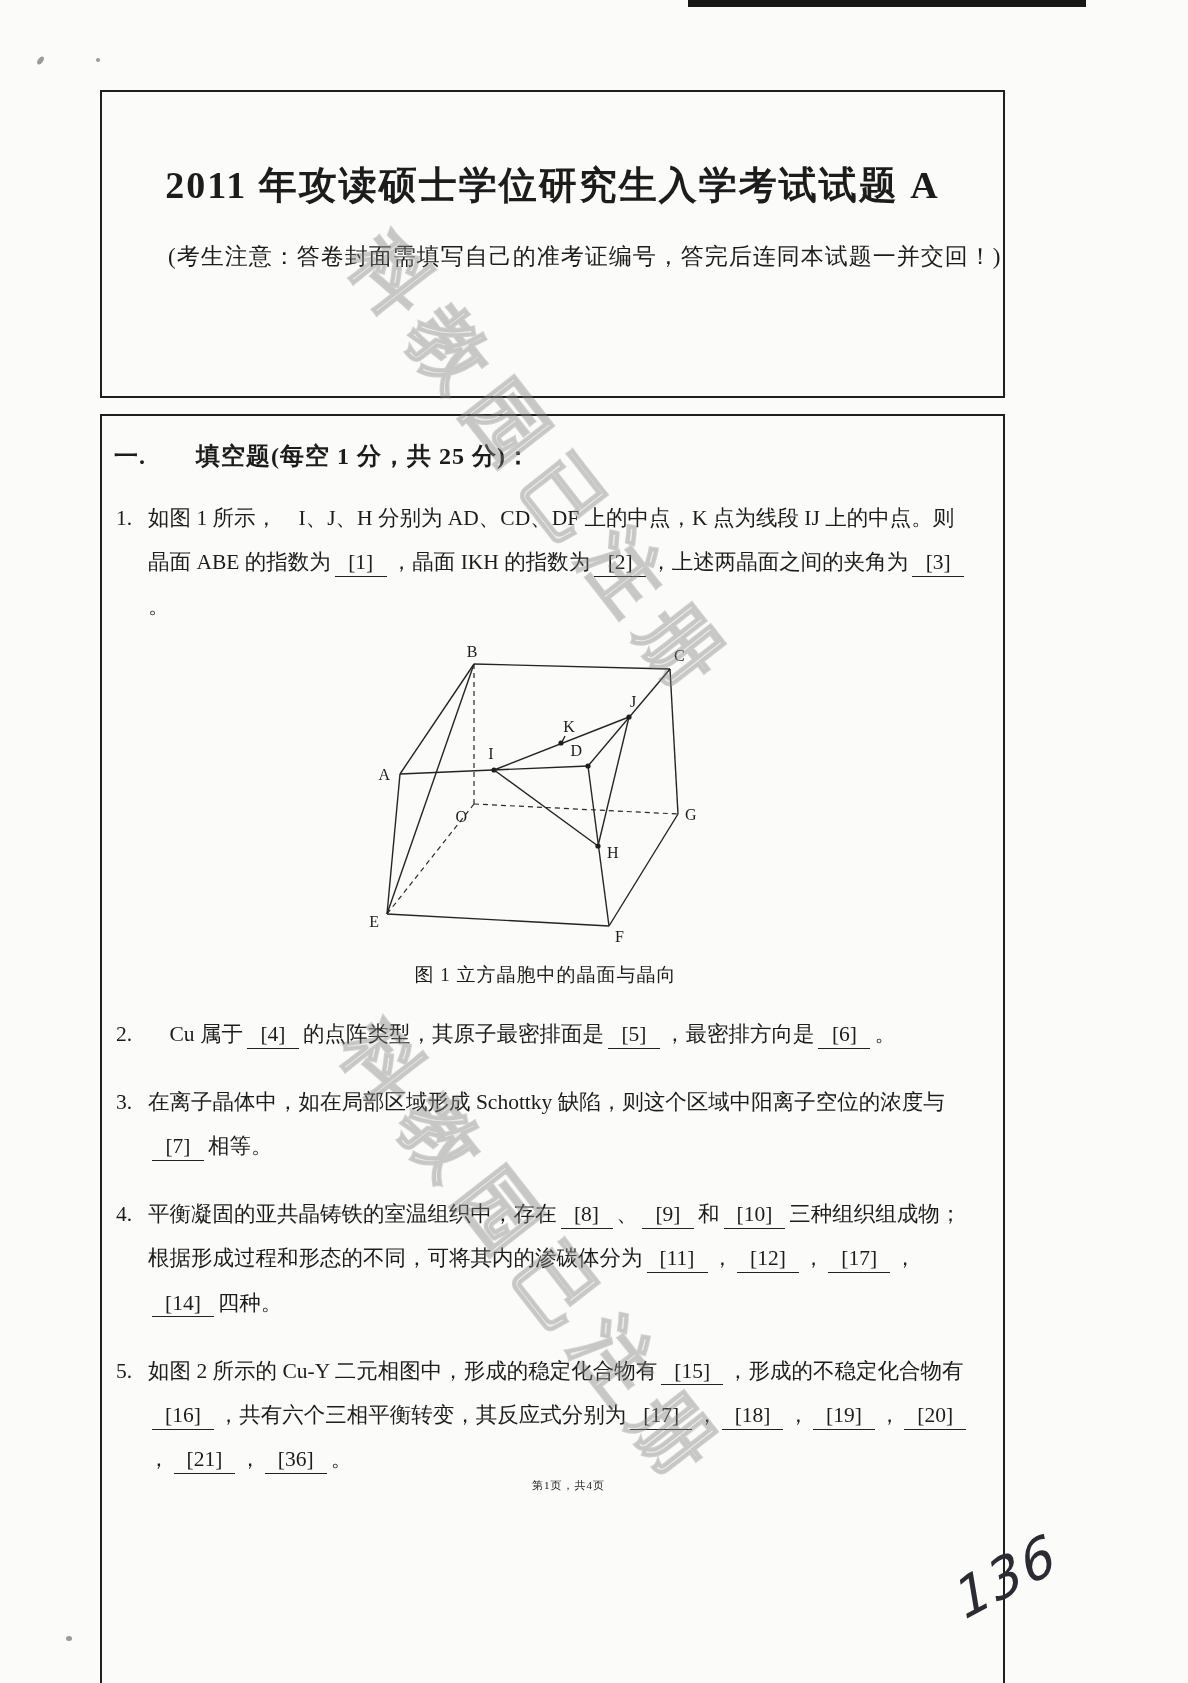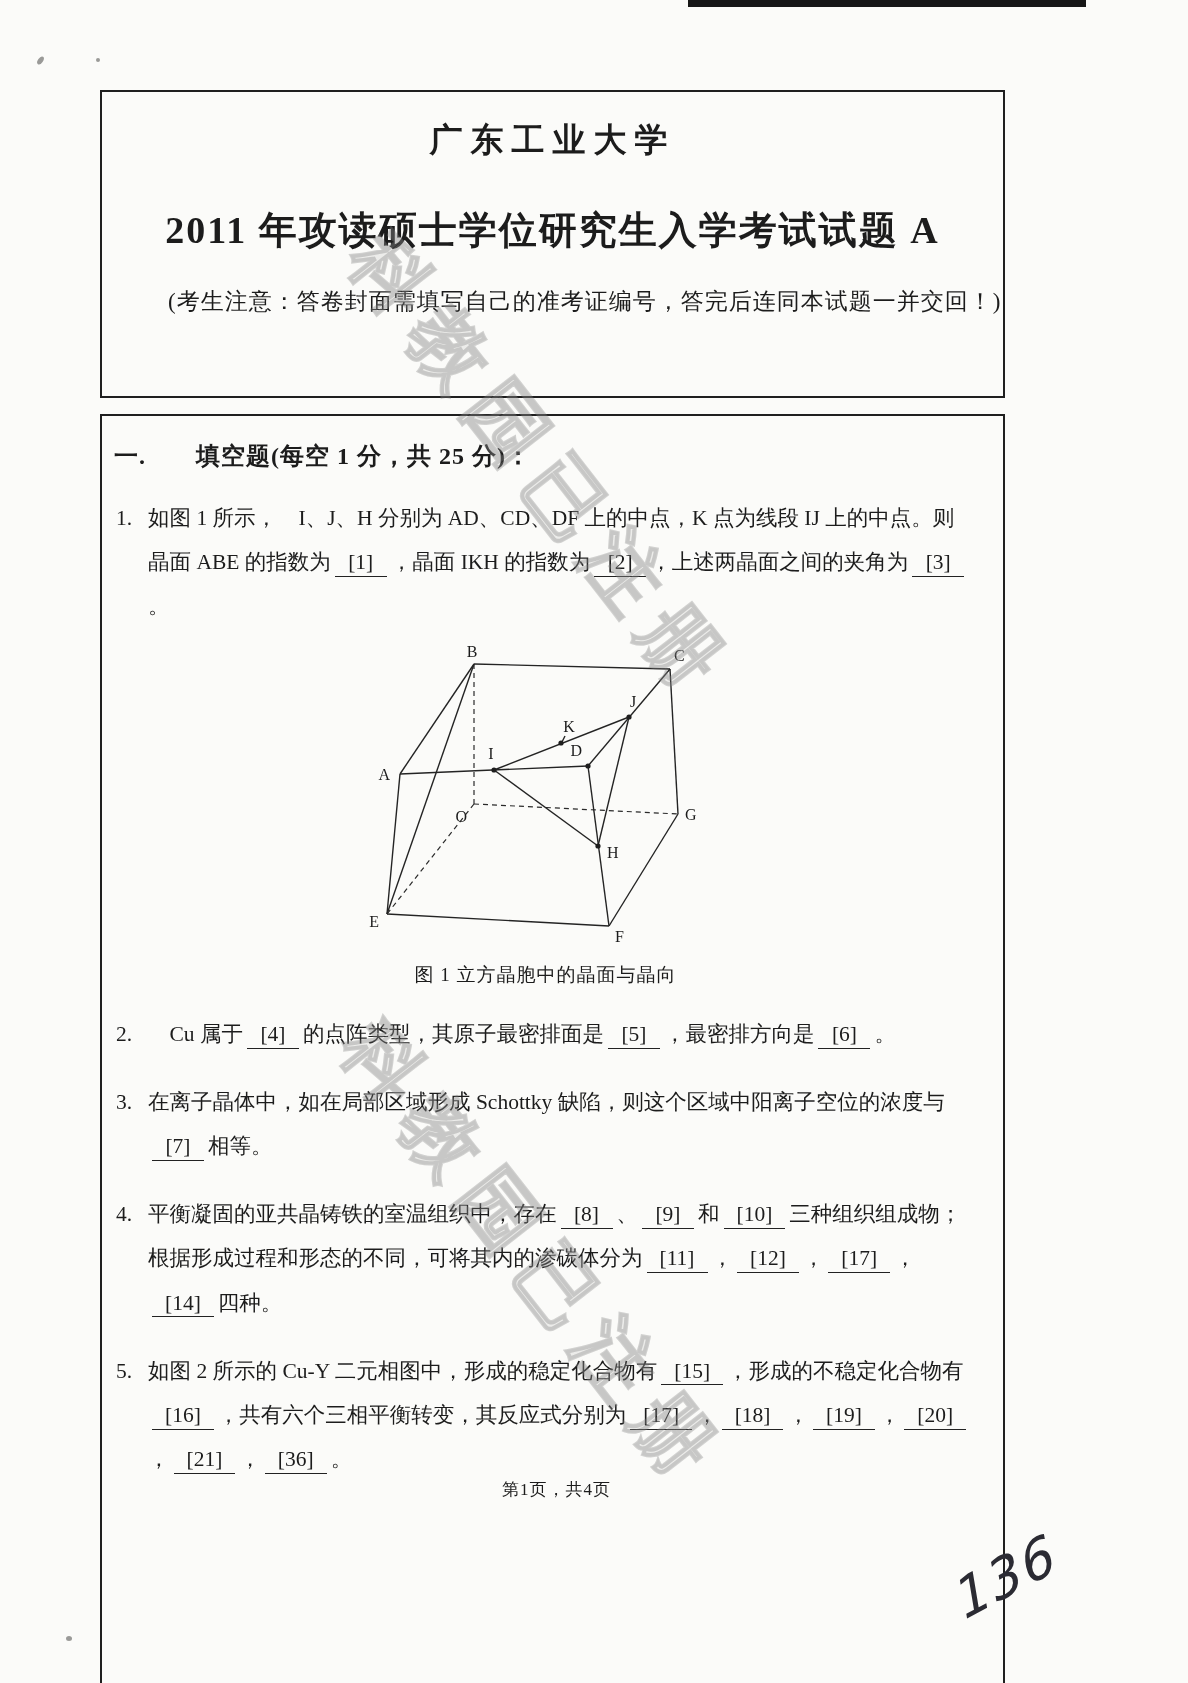--- a/index.html
+++ b/index.html
@@ -49,42 +49,41 @@
 
   .figure-wrap{margin-top:16px;text-align:center;}
   .figure-wrap svg{display:block;margin:0 auto;position:relative;left:-14px;}
   .fig-caption{font-size:19px;margin-top:12px;letter-spacing:1px;}
 
   .cube-edge{stroke:#242424;stroke-width:1.4;fill:none;}
   .cube-hidden{stroke:#2a2a2a;stroke-width:1.2;fill:none;stroke-dasharray:5 4;}
   .pt-dot{fill:#1e1e1e;}
   .pt-label{font-family:"Liberation Serif","DejaVu Serif",serif;font-size:16px;fill:#1c1c1c;}
 
-  .footer{position:absolute;left:104px;top:1478px;width:905px;text-align:center;font-size:17px;letter-spacing:1px;}
+  .footer{position:absolute;left:116px;top:1478px;width:905px;text-align:center;font-size:11px;letter-spacing:1px;}
   .handwriting{
     position:absolute;left:952px;top:1545px;font-size:54px;color:#2b2b33;
     font-family:"DejaVu Sans",sans-serif;font-style:italic;
     transform:rotate(-28deg) skewX(-8deg);letter-spacing:2px;
   }
 </style>
 </head>
 <body>
 
 <div class="page">
 
   <div class="scan-bar"></div>
   <div class="speck s1"></div>
   <div class="speck s2"></div>
   <div class="speck s3"></div>
 
   <div class="watermark wm1">科教园已注册</div>
   <div class="watermark wm2">科教园已注册</div>
 
   <div class="box" id="header-box">
-    <h1 class="univ-title">广东工业大学</h1>
     <h2 class="exam-title">2011 年攻读硕士学位研究生入学考试试题 A</h2>
     <div class="notice">(考生注意：答卷封面需填写自己的准考证编号，答完后连同本试题一并交回！)</div>
   </div>
 
   <div class="box" id="body-box">
     <div class="section-title">一.　　填空题(每空 1 分，共 25 分)：</div>
 
     <div class="question"><span class="qnum">1.</span>如图 1 所示，　I、J、H 分别为 AD、CD、DF 上的中点，K 点为线段 IJ 上的中点。则晶面 ABE 的指数为<span class="blank">[1]</span>，晶面 IKH 的指数为<span class="blank">[2]</span>，上述两晶面之间的夹角为<span class="blank">[3]</span>。</div>
 
     <div class="figure-wrap">

